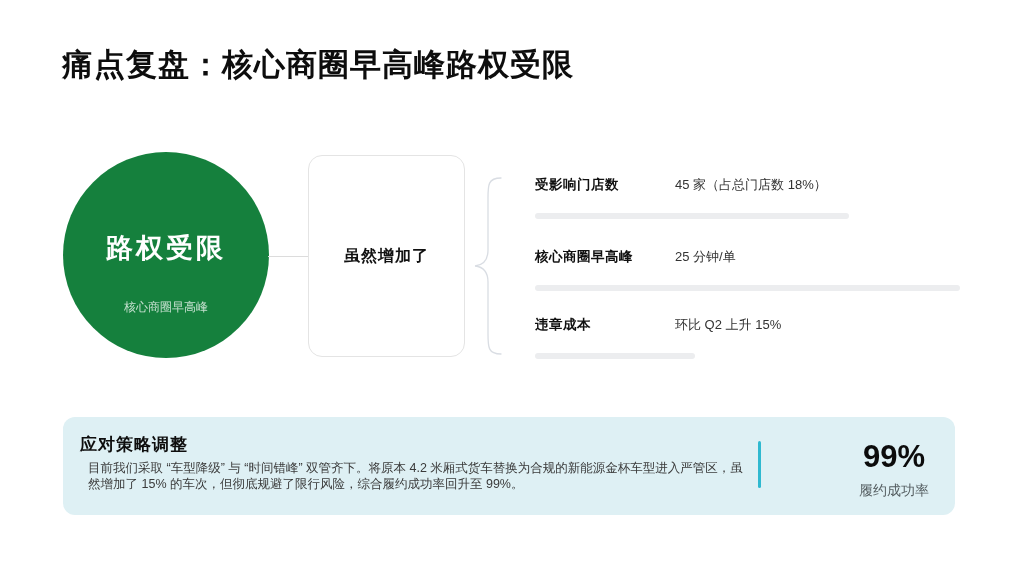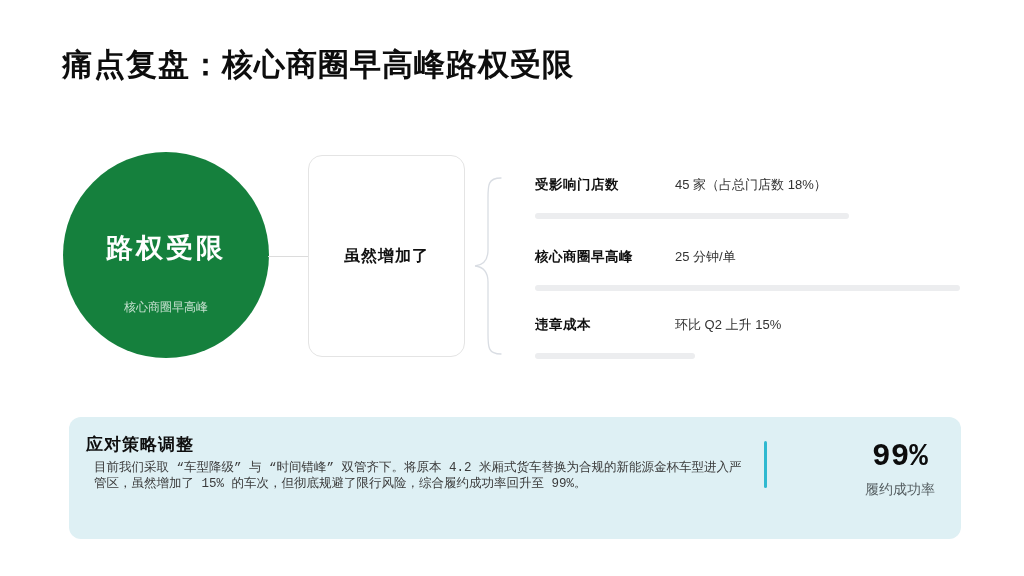--- a/index.html
+++ b/index.html
@@ -62,24 +62,23 @@
   .metric-row.r2 { top: 316px; }
   .metric-line { display: flex; align-items: baseline; }
   .metric-label { font-size: 13.5px; font-weight: bold; color: #101010; width: 140px; letter-spacing: 0.5px; }
   .metric-value { font-size: 13px; color: #333333; }
   .metric-bar {
     margin-top: 19px; height: 6px; border-radius: 3px; background: #ecedef;
   }
 
   
   .strategy-panel {
-    position: absolute; left: 69px; top: 417px;
-    width: 892px; height: 122px; border-radius: 12px;
+    position: absolute; left: 63px; top: 417px;
+    width: 892px; height: 98px; border-radius: 12px;
     background: #def0f4;
-    font-family: Liberation Mono, monospace;
   }
   .strategy-heading {
     position: absolute; left: 17px; top: 16px;
     font-size: 17px; font-weight: bold; color: #0e0e0e; letter-spacing: 1px;
   }
   .strategy-body {
     position: absolute; left: 17px; top: 43px; width: 660px;
     font-size: 12.5px; line-height: 16px; color: #3a3a3a; margin-left: 8px;
   }
   .strategy-divider {

